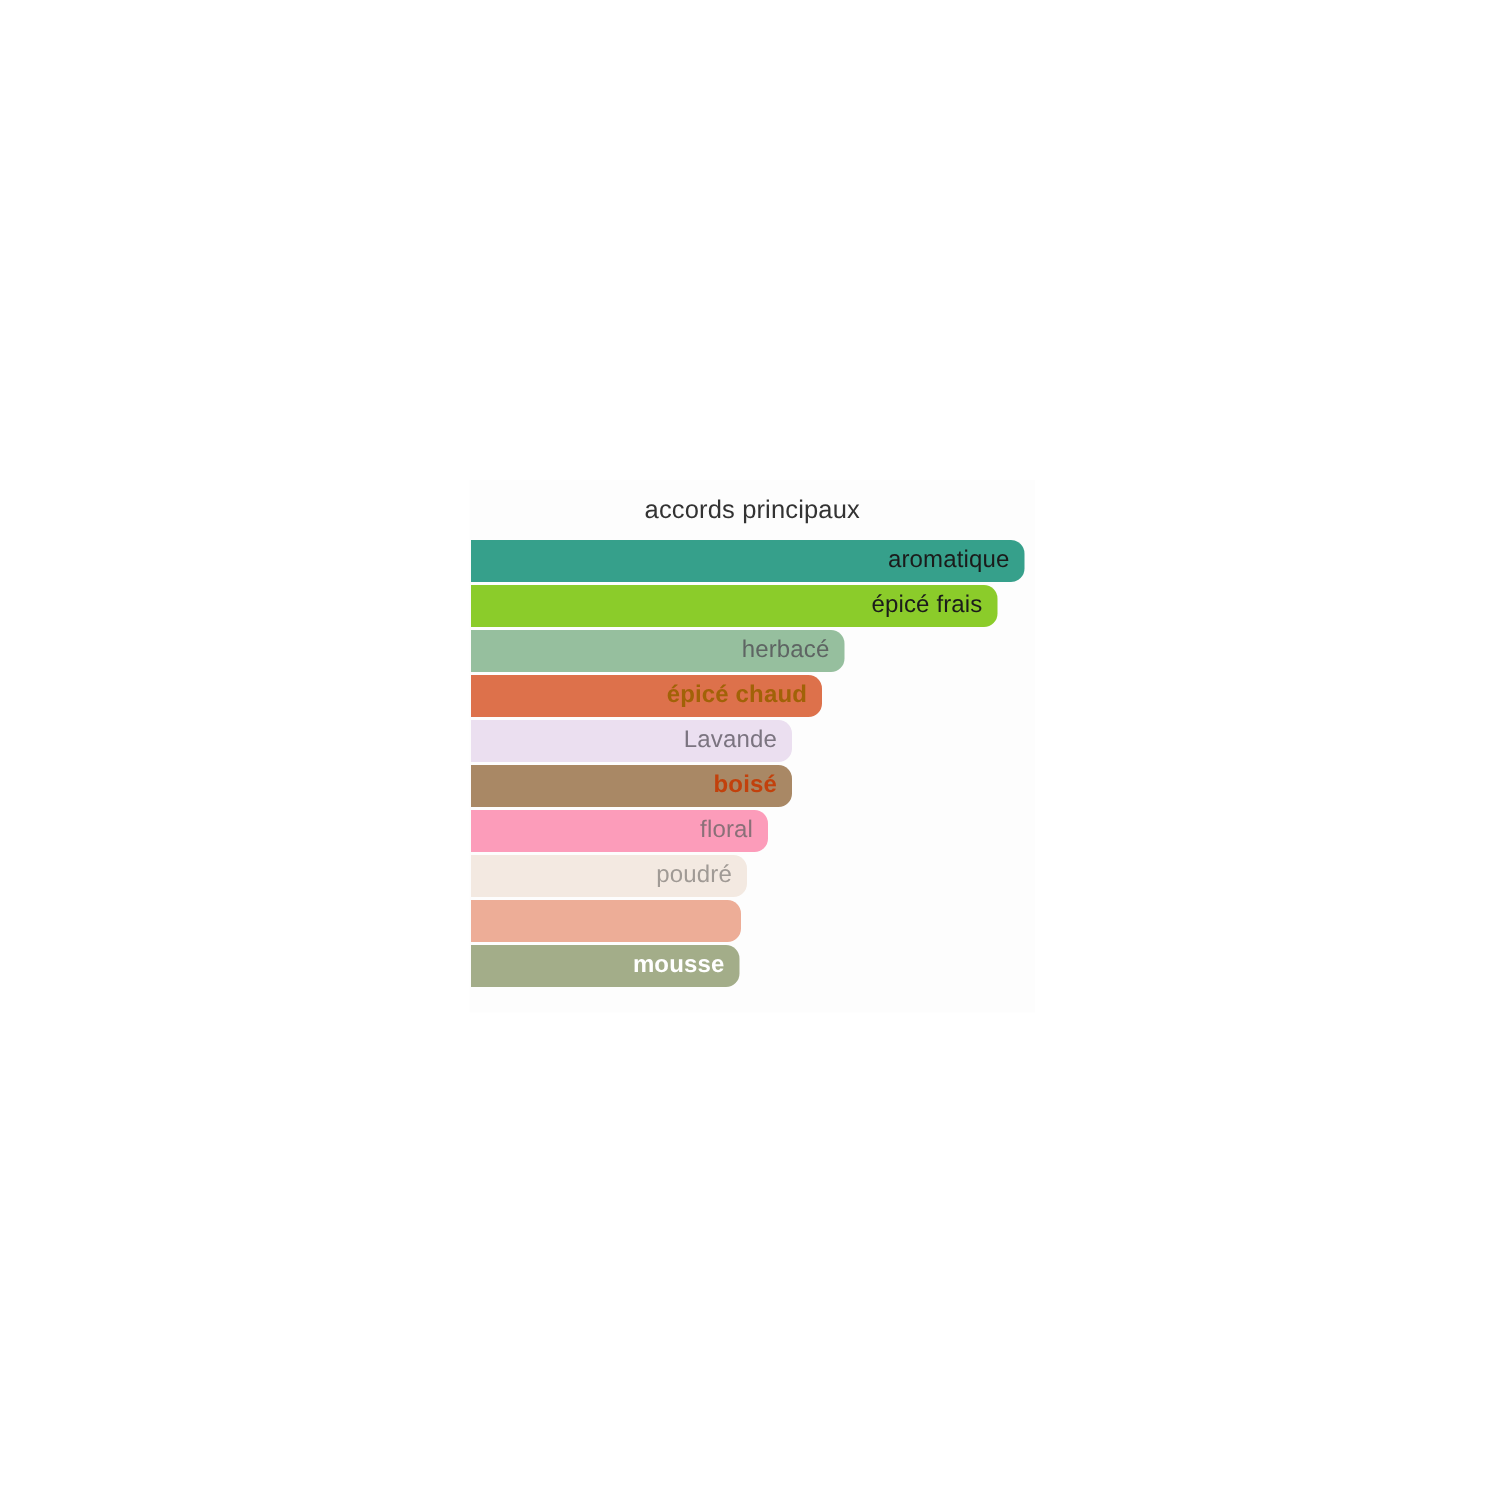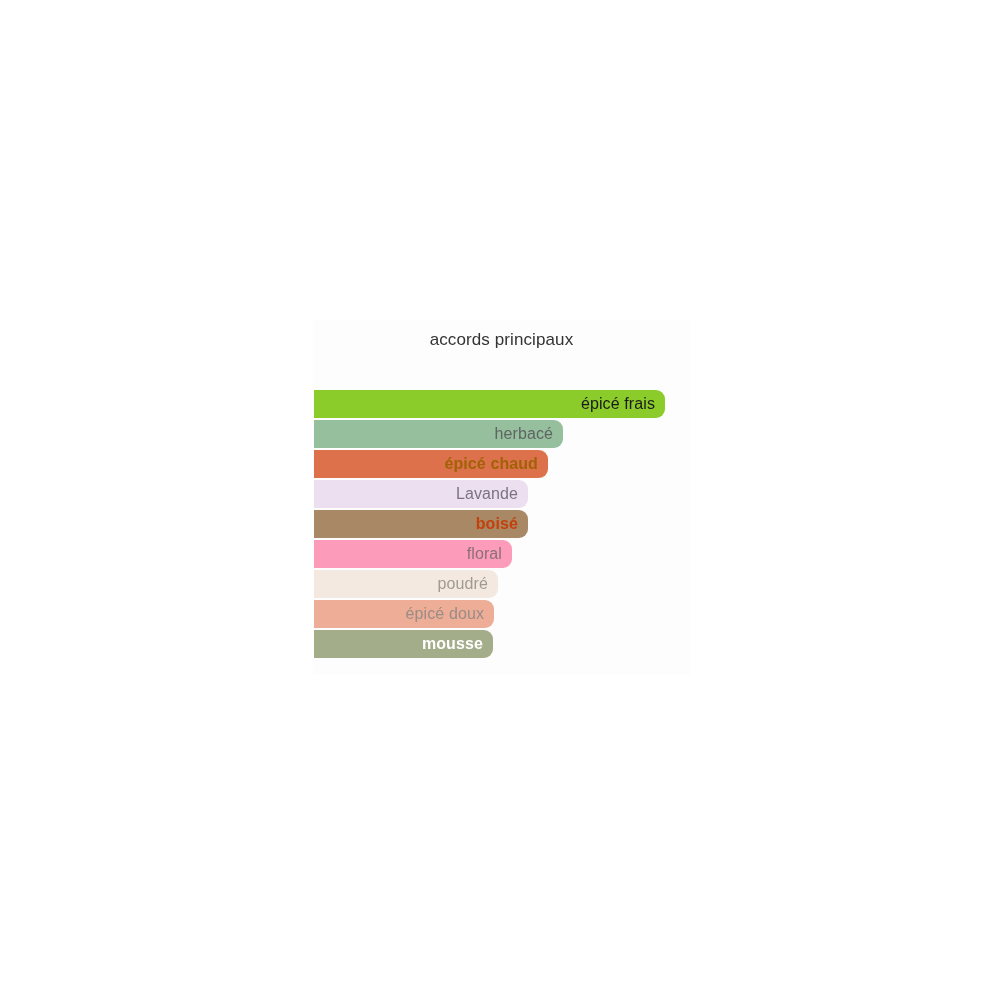--- a/index.html
+++ b/index.html
@@ -91,20 +91,24 @@
 </head>
 <body>
 
 <div id="page">
 
   <div id="chart-card">
 
     <div id="chart-title">accords principaux</div>
 
     <div id="plot-area">
+        <div class="bar-row" style="top: 0px;">
+          <div class="bar" style="width: 369px; background: rgb(54, 160, 139);"></div>
+          <div class="bar-label" style="color: rgb(27, 27, 27); left: 0px; width: 359px;">aromatique</div>
+        </div>
         <div class="bar-row" style="top: 30px;">
           <div class="bar" style="width: 351px; background: rgb(139, 204, 42);"></div>
           <div class="bar-label" style="color: rgb(27, 27, 27); left: 0px; width: 341px;">épicé frais</div>
         </div>
         <div class="bar-row" style="top: 60px;">
           <div class="bar" style="width: 249px; background: rgb(150, 191, 158);"></div>
           <div class="bar-label" style="color: rgb(94, 101, 99); left: 0px; width: 239px;">herbacé</div>
         </div>
         <div class="bar-row" style="top: 90px;">
           <div class="bar" style="width: 234px; background: rgb(221, 113, 75);"></div>
@@ -121,21 +125,20 @@
         <div class="bar-row" style="top: 180px; padding-left: 29px;">
           <div class="bar" style="width: 198px; background: rgb(252, 156, 186);"></div>
           <div class="bar-label" style="color: rgb(138, 112, 120); left: 0px; width: 188px;">floral</div>
         </div>
         <div class="bar-row" style="top: 210px;">
           <div class="bar" style="width: 184px; background: rgb(243, 233, 225);"></div>
           <div class="bar-label" style="color: rgb(160, 154, 149); left: 0px; width: 174px;">poudré</div>
         </div>
         <div class="bar-row" style="top: 240px;">
           <div class="bar" style="width: 180px; background: rgb(237, 173, 151);"></div>
-          <div class="bar-label" style="color: rgb(154, 140, 133); left: 0px; width: 170px;">épicé doux</div>
         </div>
         <div class="bar-row" style="top: 270px; padding-left: 28px;">
           <div class="bar" style="width: 179px; background: rgb(163, 173, 137);"></div>
           <div class="bar-label bold" style="color: rgb(255, 255, 255); left: 0px; width: 169px;">mousse</div>
         </div>
       </div>
 
   </div>
 
 </div>

